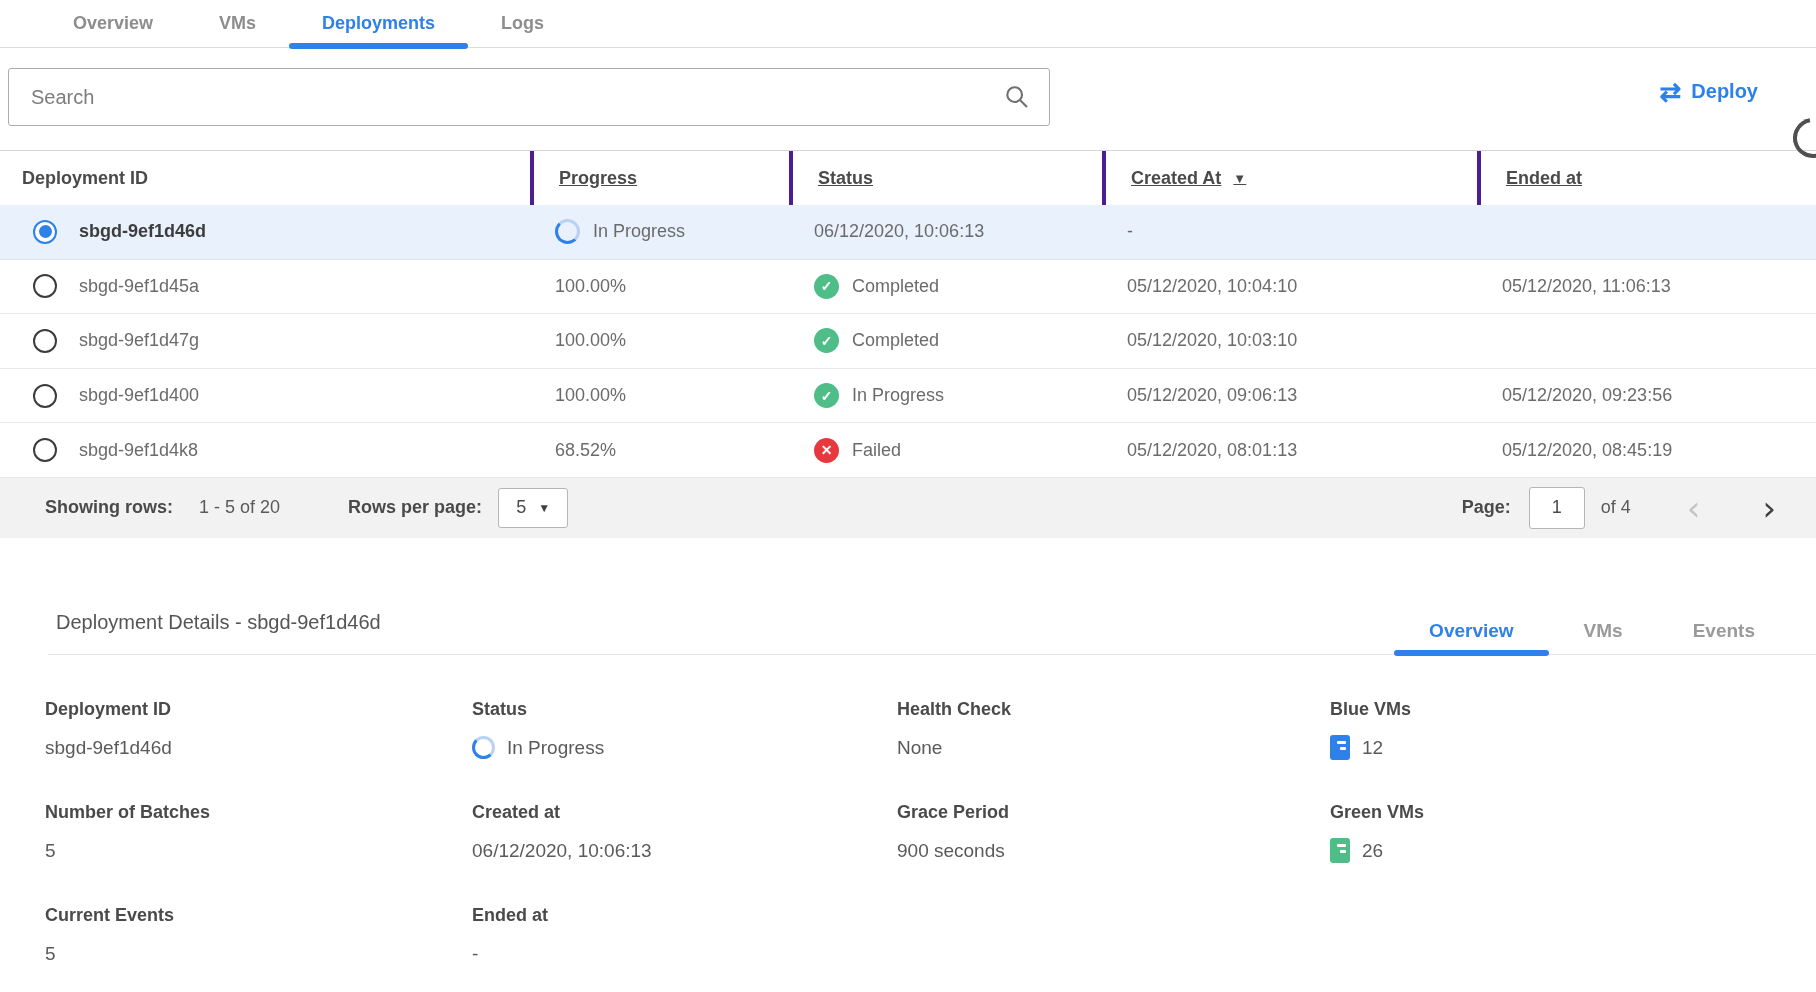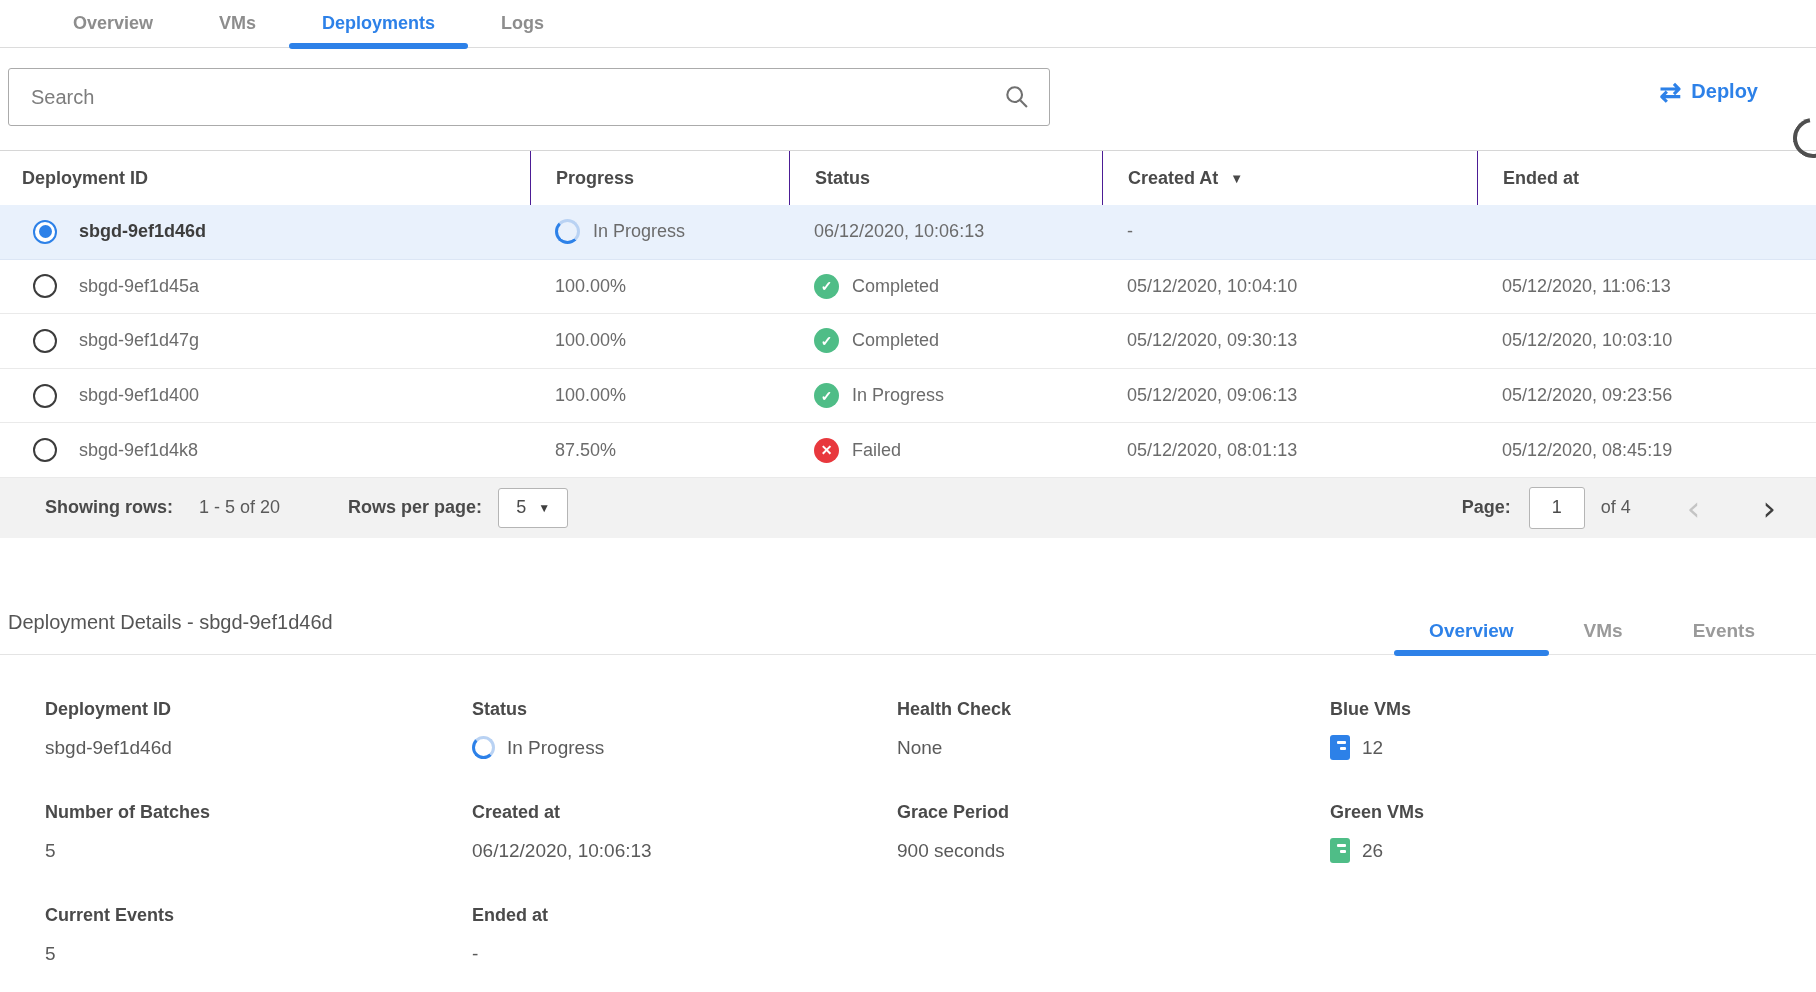--- a/index.html
+++ b/index.html
@@ -29,21 +29,21 @@
   .refresh-ring { position:absolute; left:1793px; top:70px; width:40px; height:40px;
     border:4px solid #4f4f4f; border-top-color:transparent; border-radius:50%;
     transform:rotate(35deg); }
 
   
   .grid-row { display:grid; grid-template-columns:530px 259px 313px 375px 339px; }
   .thead { border-top:1px solid #d6d6d6; height:55px; }
   .thead > div { display:flex; align-items:center; font-size:18px; font-weight:bold;
     color:#4a4a4a; padding-left:25px; }
   .thead > div:first-child { padding-left:22px; border-left:none; }
-  .thead > div + div { border-left:1px solid #4c1d95; }
+  .thead > div + div { border-left:4px solid #4c1d95;text-decoration:underline; }
   .sort-caret { margin-left:12px; font-size:13px; color:#4a4a4a; }
 
   .trow { height:54.6px; border-bottom:1px solid #eaeaea; font-size:18px; color:#6b6b6b;
     cursor:pointer; }
   .trow[data-selected="true"] { background:#e9f1fc; border-bottom-color:#dce6f5; }
   .trow > div { display:flex; align-items:center; padding-left:25px; }
   .trow > div:first-child { padding-left:33px; gap:22px; }
   .trow[data-selected="true"] .id-text { font-weight:bold; color:#3d3d3d; }
 
   .radio { width:24px; height:24px; min-width:24px; border-radius:50%;
@@ -78,21 +78,21 @@
   .page-input { width:56px; height:42px; margin-left:18px; border:1px solid #b5b5b5;
     border-radius:3px; text-align:center; font-size:18px; color:#4a4a4a;
     font-family:"Liberation Sans", sans-serif; outline:none; }
   .page-total { margin-left:16px; color:#5a5a5a; }
   .chev { font-size:34px; line-height:30px; font-family:"DejaVu Sans", sans-serif; }
   .chev.prev { margin-left:56px; color:#c4c4c4; cursor:default; }
   .chev.next { margin-left:62px; color:#3f3f3f; cursor:pointer; }
 
   
   .details-head { display:flex; align-items:flex-end; justify-content:space-between;
-    height:117px; border-bottom:1px solid #e4e4e4; padding-left:8px; }
+    height:117px; border-bottom:1px solid #e4e4e4; padding-left:8px;margin-left:48px; }
   .details-title { font-size:20px; color:#555; margin-bottom:20px; }
   .details-tabs { display:flex; align-items:stretch; height:46px; margin-right:26px; }
   .d-tab { position:relative; display:flex; align-items:center; padding:0 35px;
     font-size:19px; font-weight:bold; color:#9a9a9a; cursor:pointer; }
   .d-tab[data-active="true"] { color:#2d81e8; }
   .d-tab[data-active="true"]::after { content:""; position:absolute; left:0; right:0;
     bottom:-2px; height:6px; border-radius:3px; background:#2d81e8; }
 
   
   .details-grid { display:grid; grid-template-columns:427px 425px 433px auto;
@@ -206,23 +206,20 @@
     <span class="id-text">sbgd-9ef1d47g</span>
   </div>
   <div>
       <span>100.00%</span>
     </div>
   <div class="status-cell">
     <span class="status-icon" data-kind="success"></span>
     <span>Completed</span>
   </div>
   <div>
-      <span>05/12/2020, 09:30:13</span>
-    </div>
-  <div>
       <span>05/12/2020, 10:03:10</span>
     </div>
 </div>
 
 <div class="grid-row trow" data-selected="false">
   <div>
     <span class="radio" data-checked="false"></span>
     <span class="id-text">sbgd-9ef1d400</span>
   </div>
   <div>
@@ -239,21 +236,21 @@
       <span>05/12/2020, 09:23:56</span>
     </div>
 </div>
 
 <div class="grid-row trow" data-selected="false">
   <div>
     <span class="radio" data-checked="false"></span>
     <span class="id-text">sbgd-9ef1d4k8</span>
   </div>
   <div>
-      <span>87.50%</span>
+      <span>68.52%</span>
     </div>
   <div class="status-cell">
     <span class="status-icon" data-kind="error"></span>
     <span>Failed</span>
   </div>
   <div>
       <span>05/12/2020, 08:01:13</span>
     </div>
   <div>
       <span>05/12/2020, 08:45:19</span>

